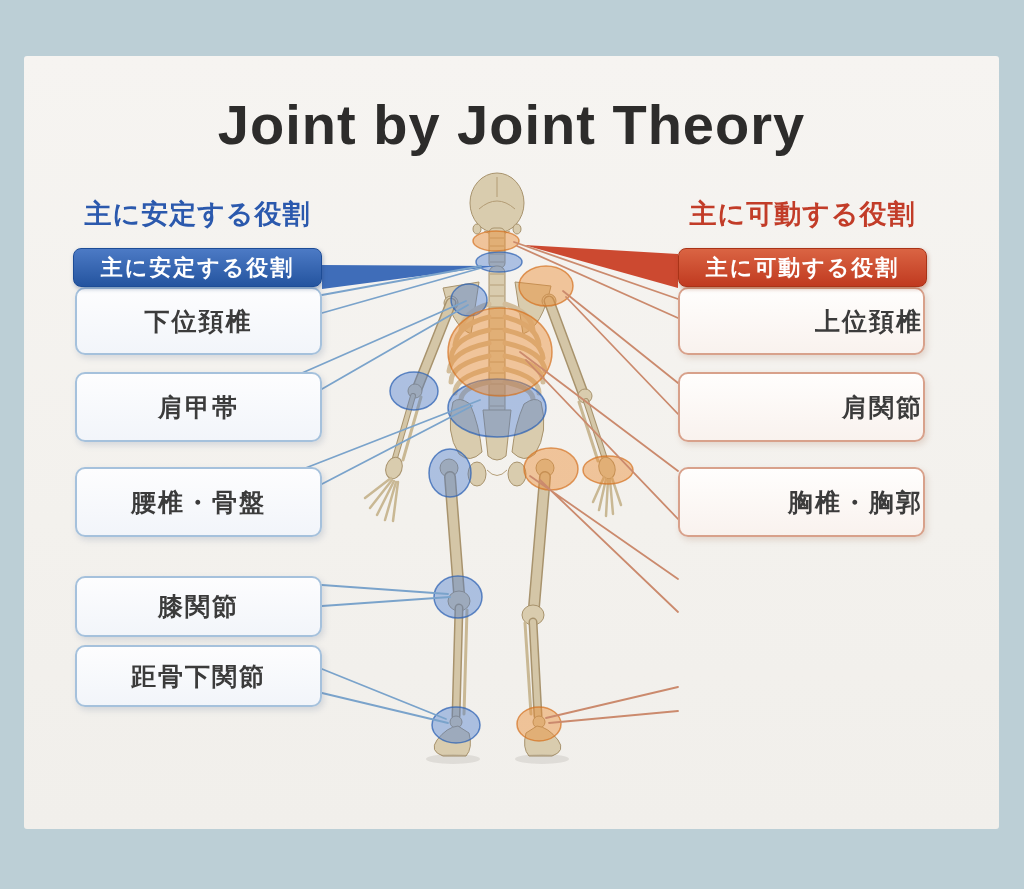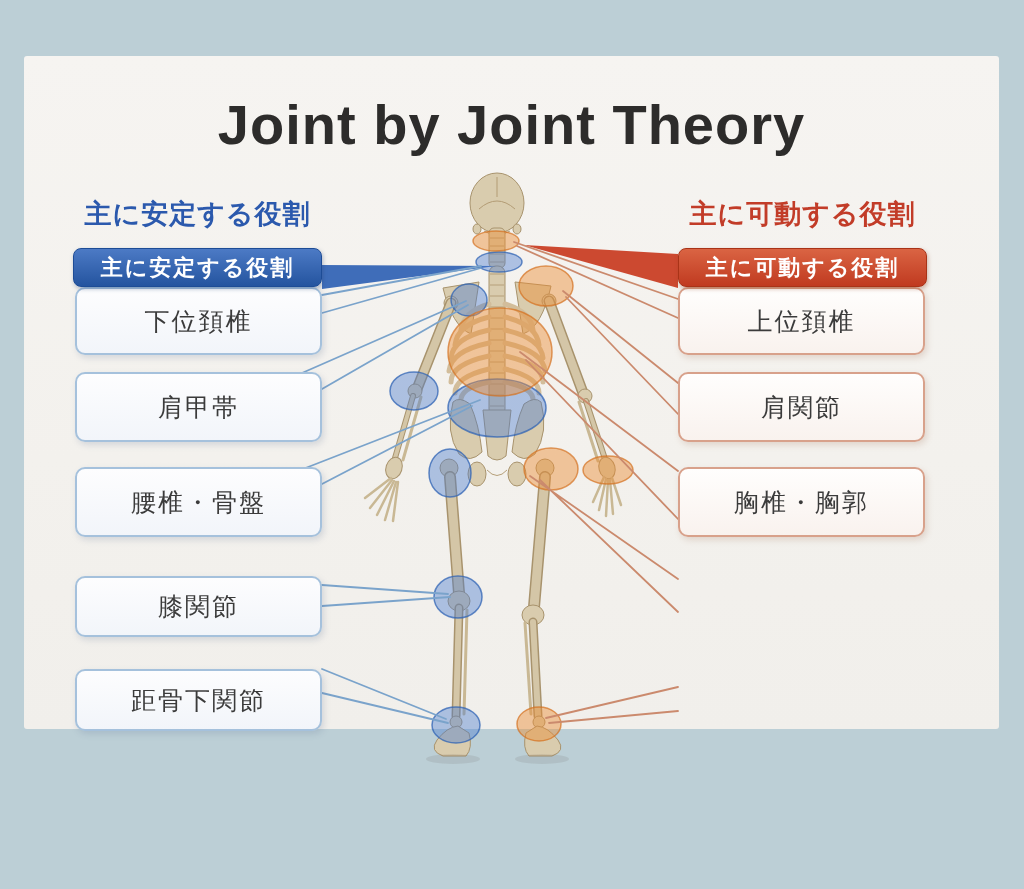--- a/index.html
+++ b/index.html
@@ -2,21 +2,21 @@
 <html><head>
 <meta charset="utf-8">
 <style>
   html,body{margin:0;padding:0;}
   body{
     width:1024px;height:889px;position:relative;overflow:hidden;
     background:#bccfd6;
     font-family:"Liberation Sans","DejaVu Sans",sans-serif;
   }
   .panel{
-    position:absolute;left:24px;top:56px;width:975px;height:673px;
+    position:absolute;left:24px;top:56px;width:975px;height:773px;
     background:linear-gradient(180deg,#f6f4f1 0%,#f3f1ed 60%,#f1efeb 100%);
     border-radius:3px;
   }
   .title{
     position:absolute;top:36px;left:0;width:100%;
     text-align:center;font-size:56px;font-weight:bold;letter-spacing:1px;
     color:#2d2c2b;
   }
   .col-heading{
     position:absolute;top:140px;width:249px;text-align:center;
@@ -37,32 +37,32 @@
   .badge.right{
     left:654px;background:linear-gradient(180deg,#da6443 0%,#c03a20 100%);
     border:1px solid #a93317;box-shadow:1px 2px 4px rgba(140,60,30,.35);
   }
   .callout{
     position:absolute;width:247px;box-sizing:border-box;
     border-radius:10px;border:2px solid #a5c1dc;
     background:linear-gradient(180deg,#fdfdfe 0%,#f2f5fa 100%);
     box-shadow:2px 3px 6px rgba(100,120,150,.22);
     display:flex;align-items:center;justify-content:center;
-    font-size:25px;font-weight:normal;letter-spacing:2px;color:#3b3b3b;
+    font-size:25px;font-weight:bold;letter-spacing:2px;color:#3b3b3b;
     z-index:5;
   }
   .callout.left{left:51px;}
   .callout.right{left:654px;border-color:#d8a18b;
     background:linear-gradient(180deg,#fffefd 0%,#f9f2ee 100%);
-    box-shadow:2px 3px 6px rgba(160,110,80,.22);}
+    box-shadow:2px 3px 6px rgba(160,110,80,.22);justify-content:flex-end;}
   .b1{top:231px;height:68px;}
   .b2{top:316px;height:70px;}
   .b3{top:411px;height:70px;}
   .b4{top:520px;height:61px;}
-  .b5{top:589px;height:62px;margin-top:24px;}
+  .b5{top:589px;height:62px;}
   svg.diagram{position:absolute;left:0;top:0;z-index:3;pointer-events:none;}
 </style>
 </head>
 <body>
 
 <div class="panel">
 
   <div class="title">Joint by Joint Theory</div>
 
   <div class="col-heading left">主に安定する役割</div>

